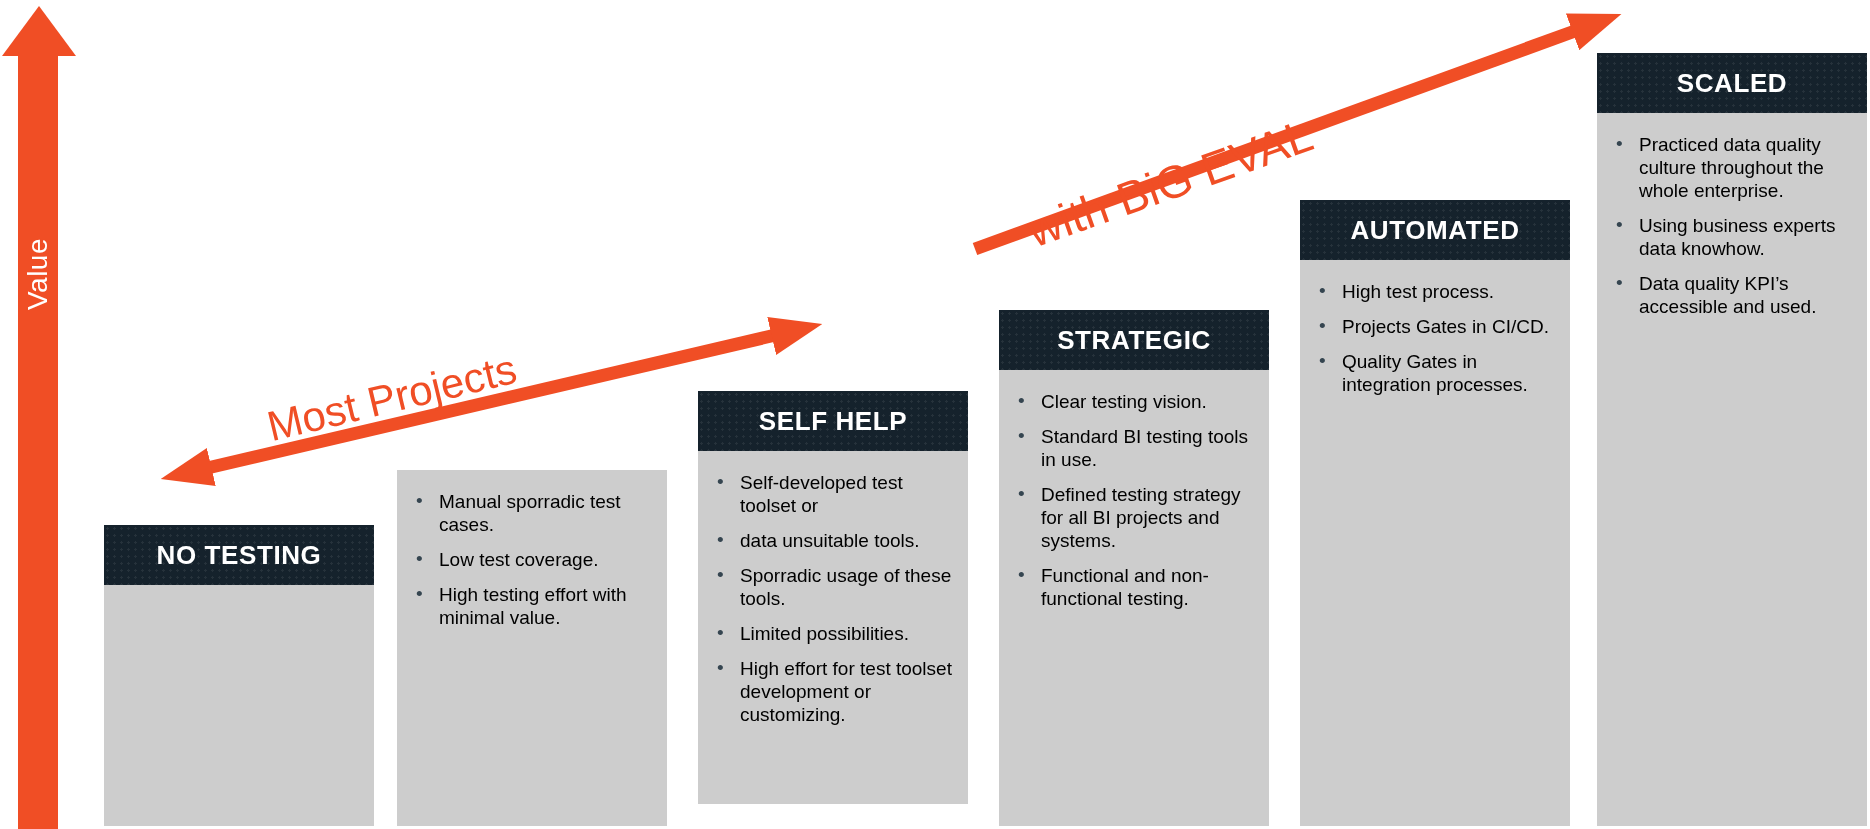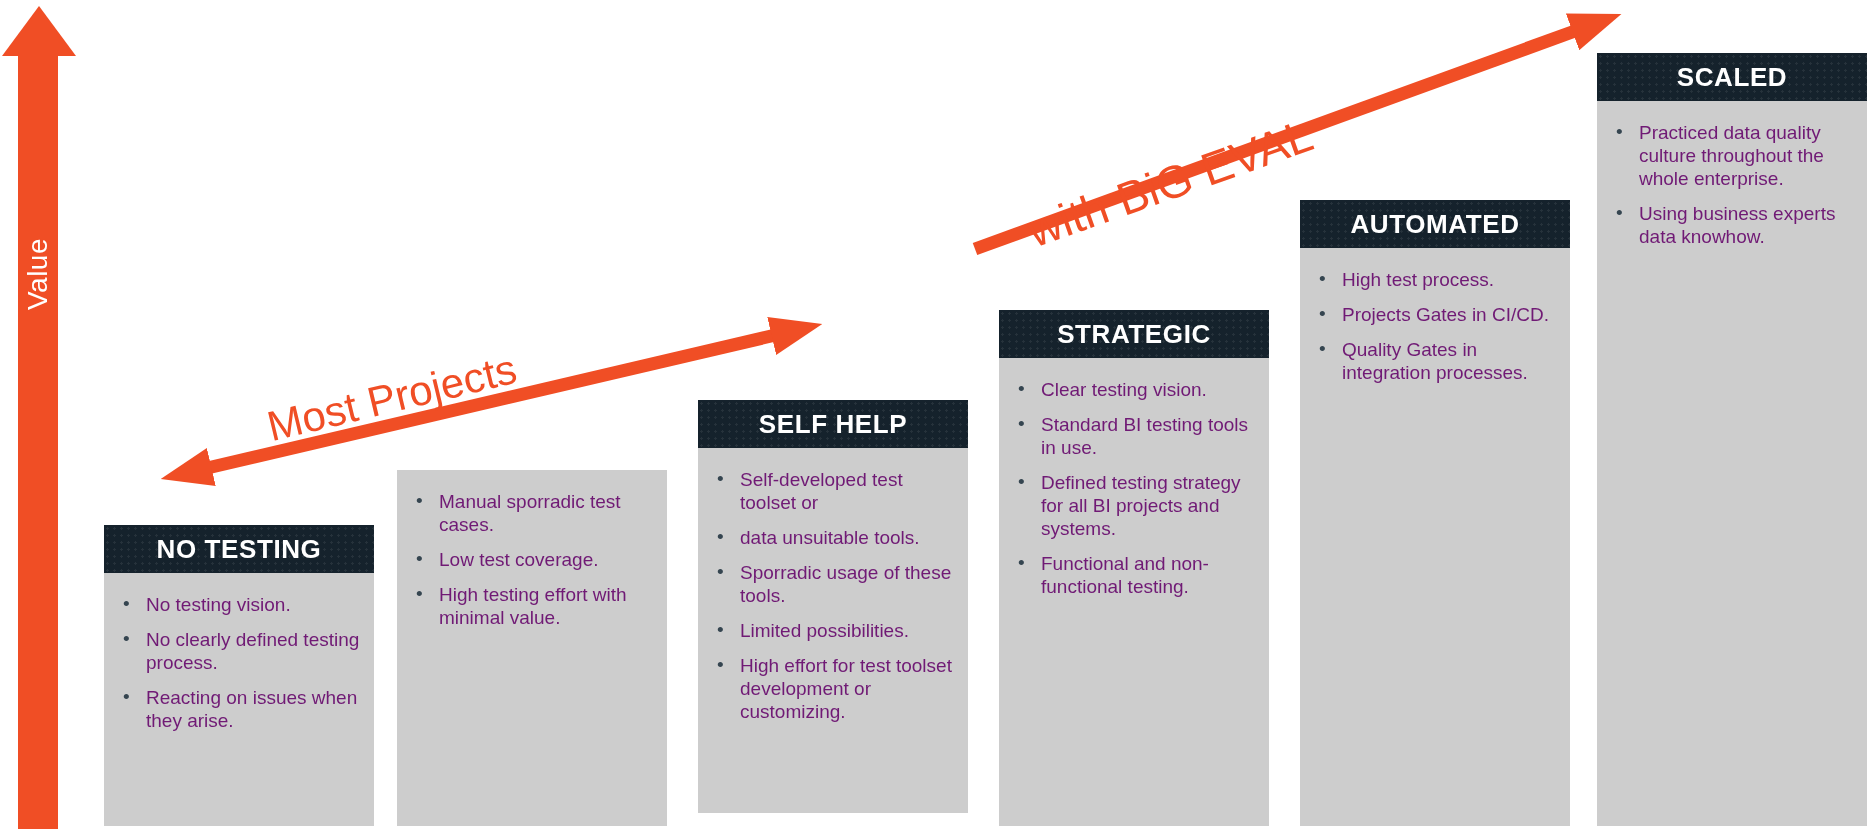--- a/index.html
+++ b/index.html
@@ -27,47 +27,47 @@
     left:1170px;top:183px;
     transform:translate(-50%,-50%) rotate(-19.5deg);
     color:#F04E25;font-size:46px;
   }
 
   .stage{
     position:absolute;width:270px;
     background:#CDCDCD;
   }
   .stage-header{
-    height:48px;
+    height:60px;
     background:#15222C;
     background-image:radial-gradient(circle, rgba(255,255,255,0.07) 1px, transparent 1.3px);
     background-size:7px 7px;
     color:#ffffff;
     font-size:26px;font-weight:bold;letter-spacing:0.6px;
     display:flex;align-items:center;justify-content:center;
   }
   .stage-body{
     list-style:none;margin:0;
     padding:20px 14px 0 12px;
   }
   .bullet{
     position:relative;
     padding-left:30px;
     margin-bottom:12px;
     font-size:19px;line-height:23px;
-    color:#701a75;
+    color:#000000;
   }
   .bullet::before{
     content:"\2022";
     position:absolute;left:7px;top:-1px;
     color:#354550;
   }
   .c1{left:104px;  top:525px; height:301px;}
   .c2{left:397px; top:470px; height:356px;}
-  .c3{left:698px; top:400px; height:413px;}
+  .c3{left:698px; top:391px; height:413px;}
   .c4{left:999px; top:310px; height:516px;}
   .c5{left:1300px;top:200px; height:626px;}
   .c6{left:1597px;top:53px;  height:773px;}
 </style>
 </head>
 <body>
 
 <div class="canvas">
 
   <svg class="arrows" viewBox="0 0 1870 829" xmlns="http://www.w3.org/2000/svg">
@@ -83,25 +83,20 @@
     <line x1="186" y1="473" x2="797" y2="330" stroke="#F04E25" stroke-width="13" marker-start="url(#ah)" marker-end="url(#ah)"></line>
     <line x1="975" y1="249" x2="1597" y2="23" stroke="#F04E25" stroke-width="13" marker-end="url(#ah)"></line>
   </svg>
 
   <div class="label value-label">Value</div>
   <div class="label most-projects">Most Projects</div>
   <div class="label big-eval">with BiG EVAL</div>
 
   <div class="stage c1">
     <div class="stage-header">NO TESTING</div>
-    <ul class="stage-body">
-      <li class="bullet"><span>No testing vision.</span></li>
-      <li class="bullet"><span>No clearly defined testing process.</span></li>
-      <li class="bullet"><span>Reacting on issues when they arise.</span></li>
-    </ul>
   </div>
 
   <div class="stage c2">
     <ul class="stage-body">
       <li class="bullet"><span>Manual sporradic test cases.</span></li>
       <li class="bullet"><span>Low test coverage.</span></li>
       <li class="bullet"><span>High testing effort with minimal value.</span></li>
     </ul>
   </div>
 
@@ -133,16 +128,17 @@
       <li class="bullet"><span>Projects Gates in CI/CD.</span></li>
       <li class="bullet"><span>Quality Gates in integration processes.</span></li>
     </ul>
   </div>
 
   <div class="stage c6">
     <div class="stage-header">SCALED</div>
     <ul class="stage-body">
       <li class="bullet"><span>Practiced data quality culture throughout the whole enterprise.</span></li>
       <li class="bullet"><span>Using business experts data knowhow.</span></li>
+      <li class="bullet"><span>Data quality KPI’s accessible and used.</span></li>
     </ul>
   </div>
 
 </div>
 
 </body></html>

